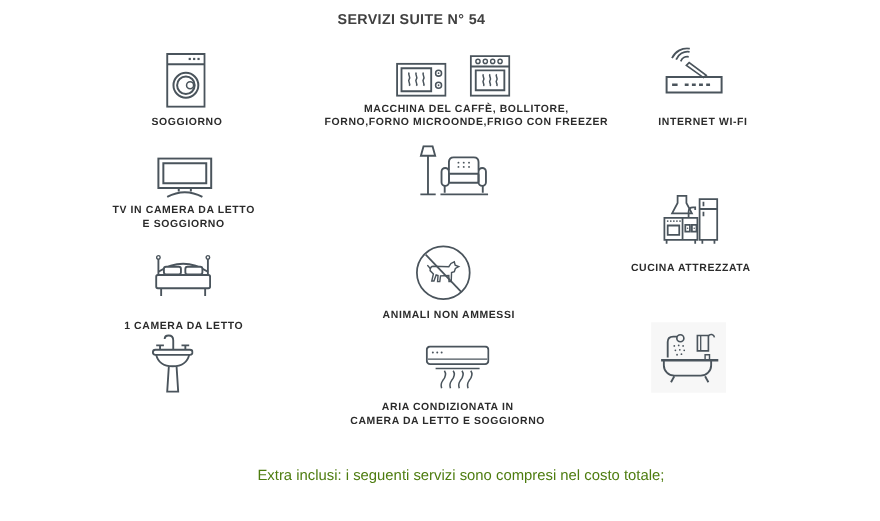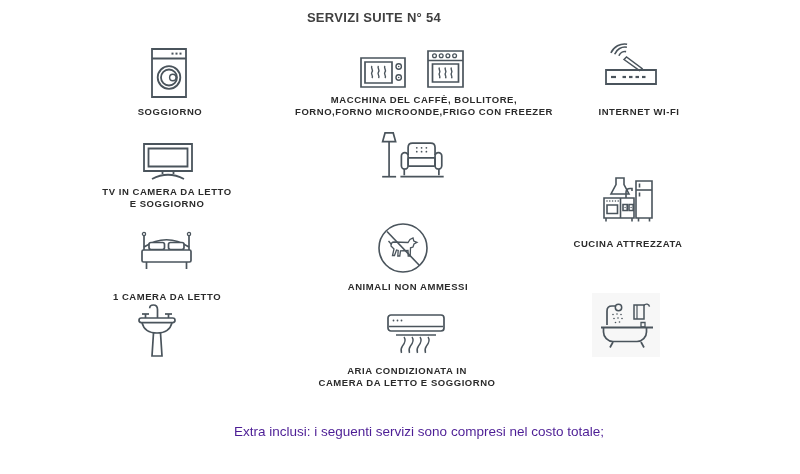--- a/index.html
+++ b/index.html
@@ -5,21 +5,21 @@
   html,body{margin:0;padding:0;background:#fff;}
   .page{position:relative;width:800px;height:474px;background:#ffffff;overflow:hidden;
         font-family:"Liberation Sans", sans-serif;}
   .page-title{position:absolute;top:10px;left:0;width:748px;text-align:center;
         font-size:13px;font-weight:bold;color:#404040;letter-spacing:.3px;}
   .icon{position:absolute;}
   .icon svg{display:block;}
   .svc-label{position:absolute;width:300px;text-align:center;font-size:9.5px;font-weight:bold;
         color:#2b2b2b;letter-spacing:.55px;line-height:12px;white-space:pre-line;}
   .footer{position:absolute;top:424px;left:38px;width:762px;text-align:center;
-        font-size:13.5px;color:#4c1d95;line-height:16px;}
+        font-size:13.5px;color:#4d7c0f;line-height:16px;}
   .tub-bg{position:absolute;left:592px;top:293px;width:68px;height:64px;background:#f7f7f7;}
   svg *{vector-effect:non-scaling-stroke;}
 </style>
 </head>
 <body>
 
 <div class="page">
 
   <div class="page-title">SERVIZI SUITE N° 54</div>
 

